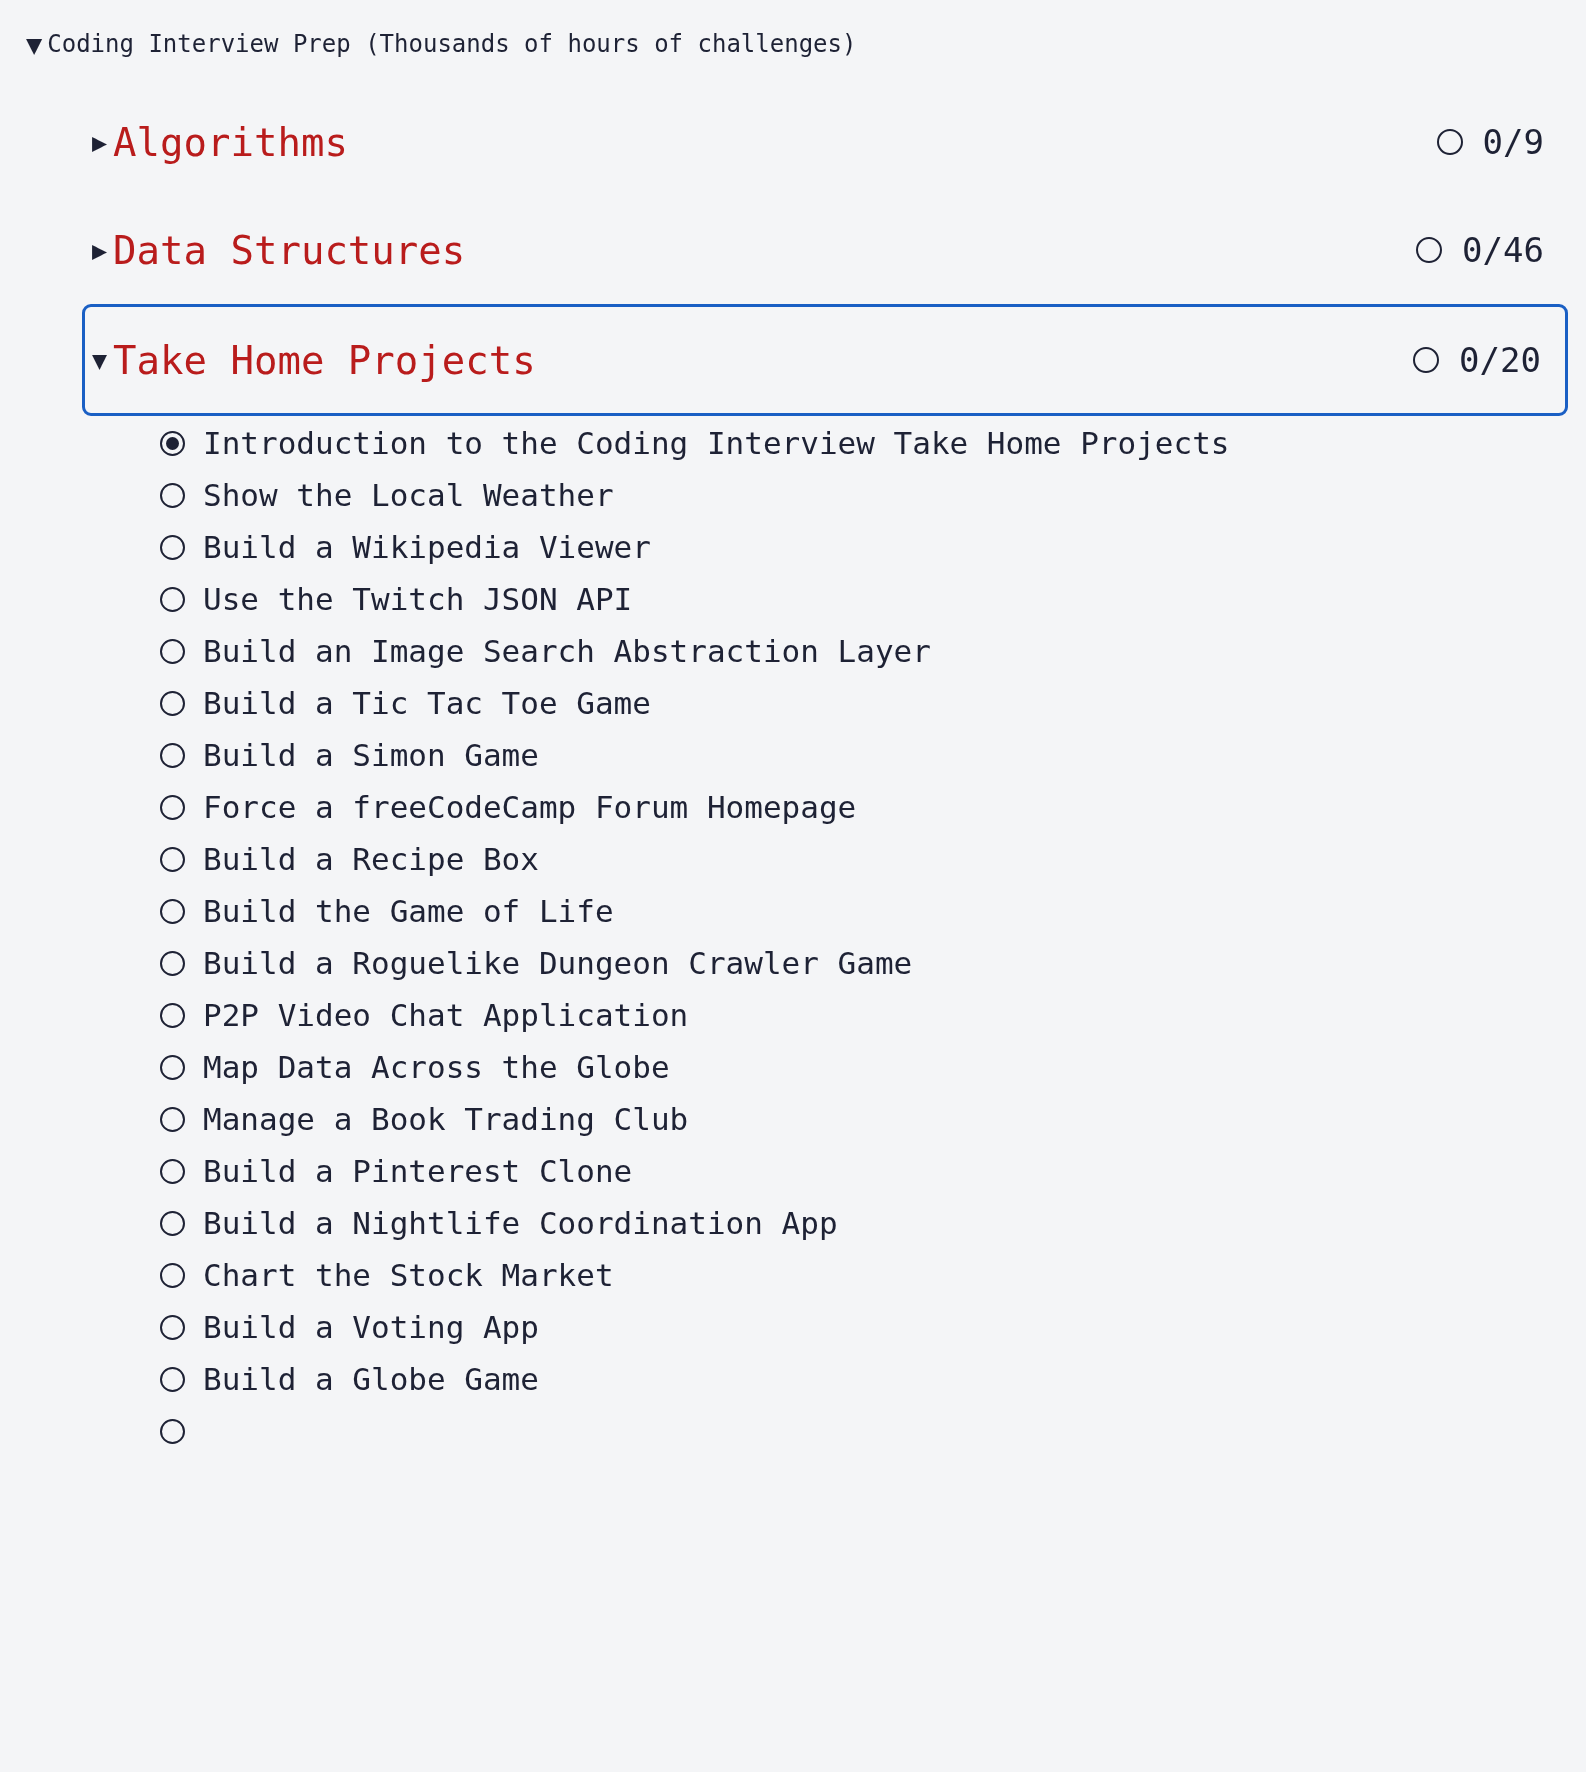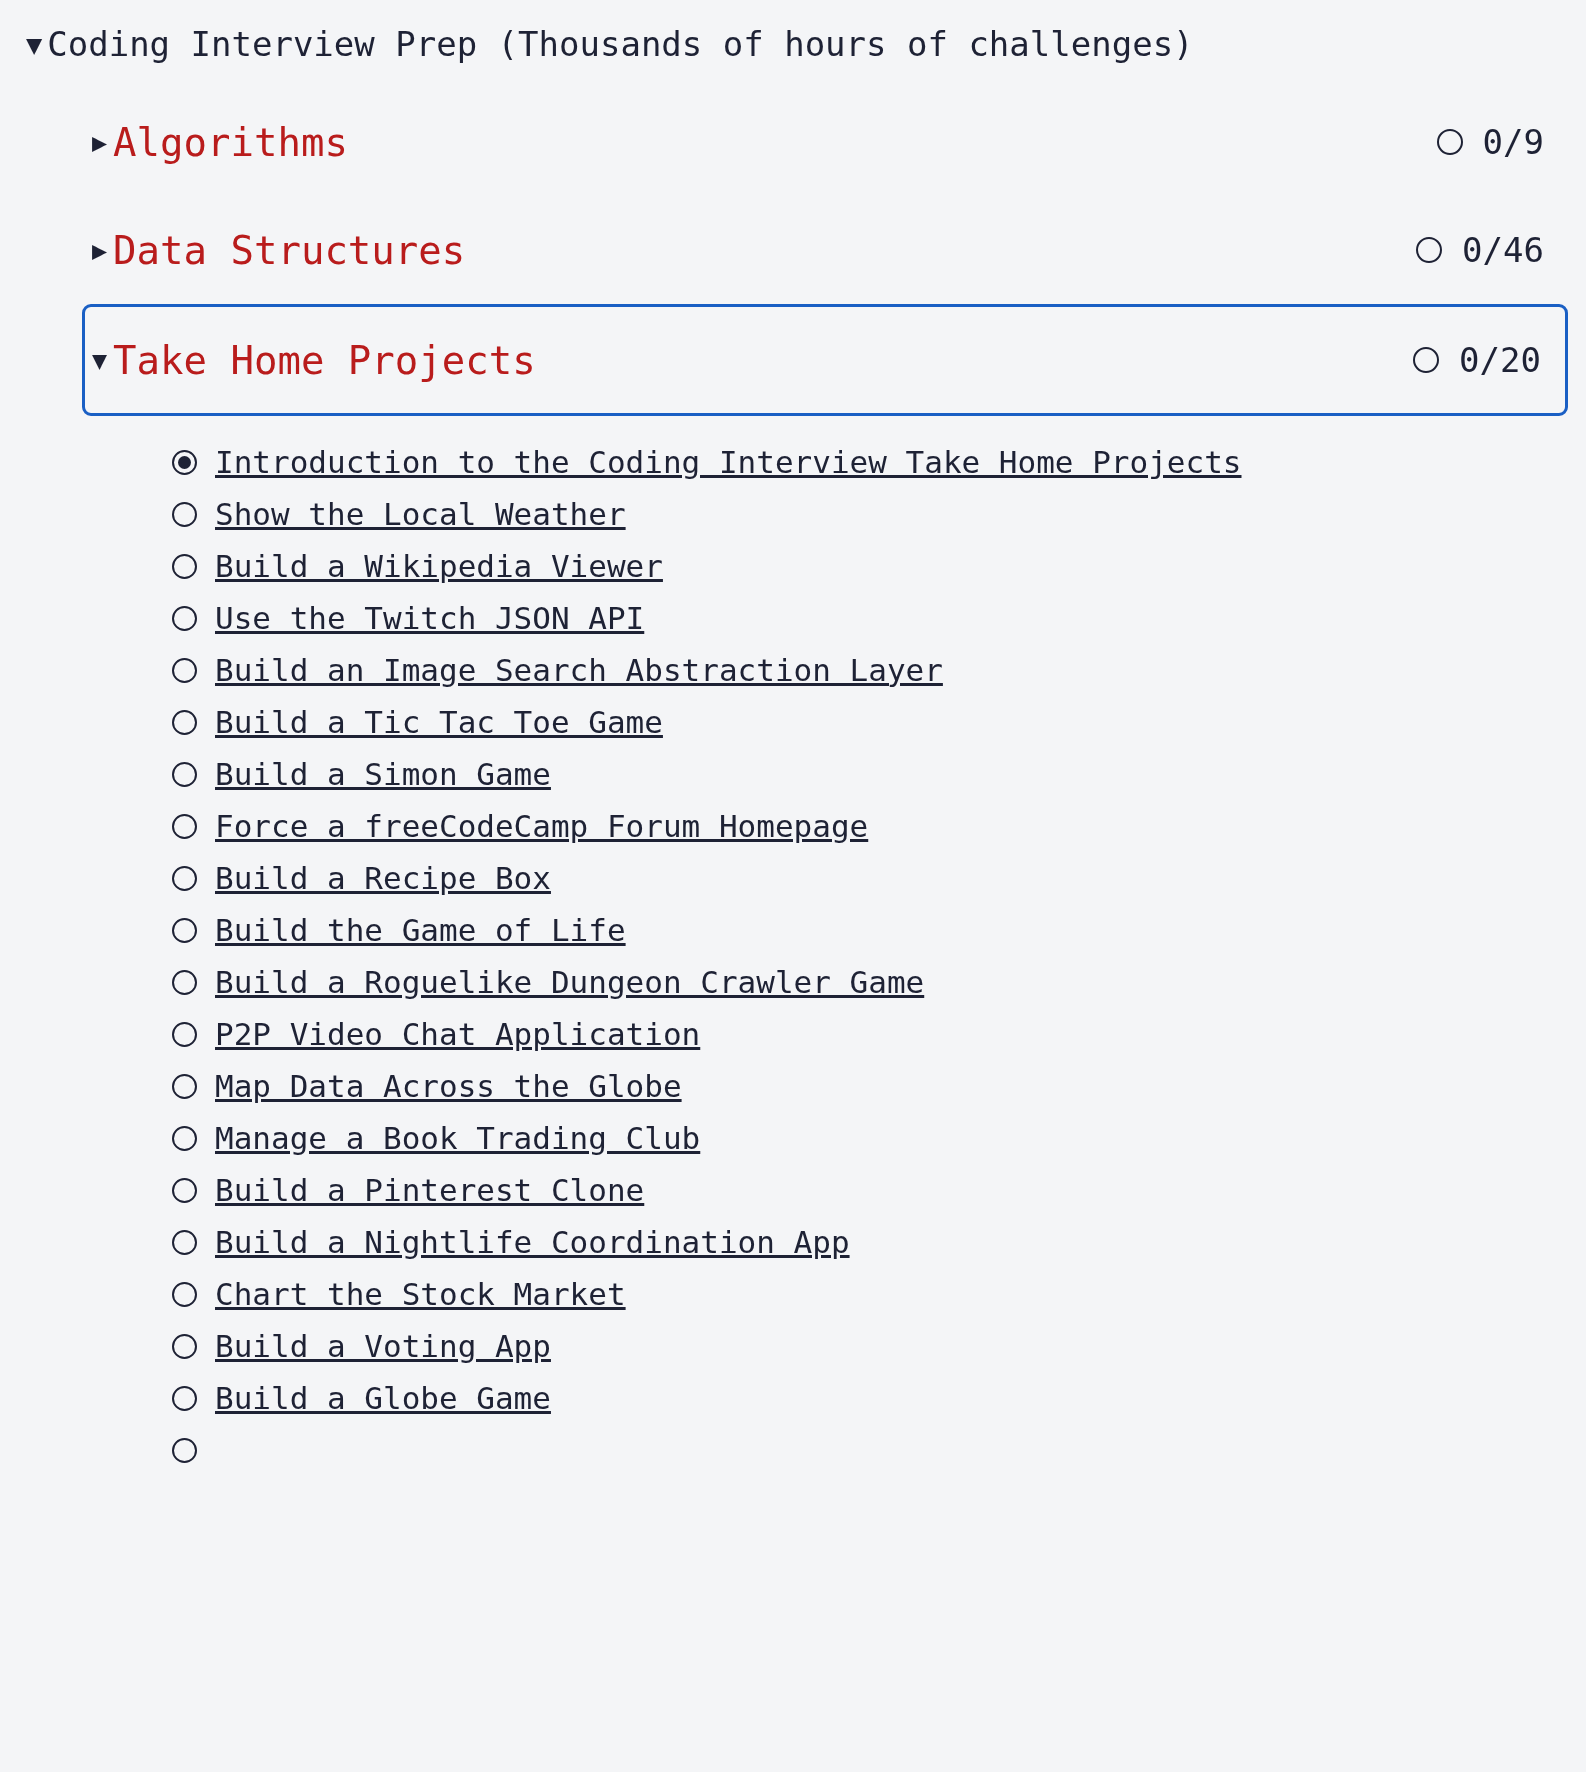--- a/index.html
+++ b/index.html
@@ -29,21 +29,21 @@
     height: 88px;
   }
   .root-caret {
     font-size: 27px;
     line-height: 1;
     color: #1e2235;
     margin-right: 5px;
     flex: none;
   }
   .root-title {
-    font-size: 34px;
+    font-size: 24px;
     letter-spacing: 0px;
     white-space: nowrap;
     color: #1e2235;
   }
 
   
   .section-row {
     position: relative;
     display: flex;
     align-items: center;
@@ -96,23 +96,22 @@
   }
   .section-count {
     font-size: 34px;
     color: #1e2235;
     white-space: nowrap;
   }
 
   
   .challenge-list {
     list-style: none;
-    margin: 12px;
-    padding: 8px 0 0 0;
-    text-decoration: underline;
+    margin: 0;
+    padding: 1px 0 0 0;
   }
   .challenge-item {
     display: flex;
     align-items: center;
     height: 52px;
     padding-left: 160px;
   }
   .radio {
     width: 25px;
     height: 25px;

